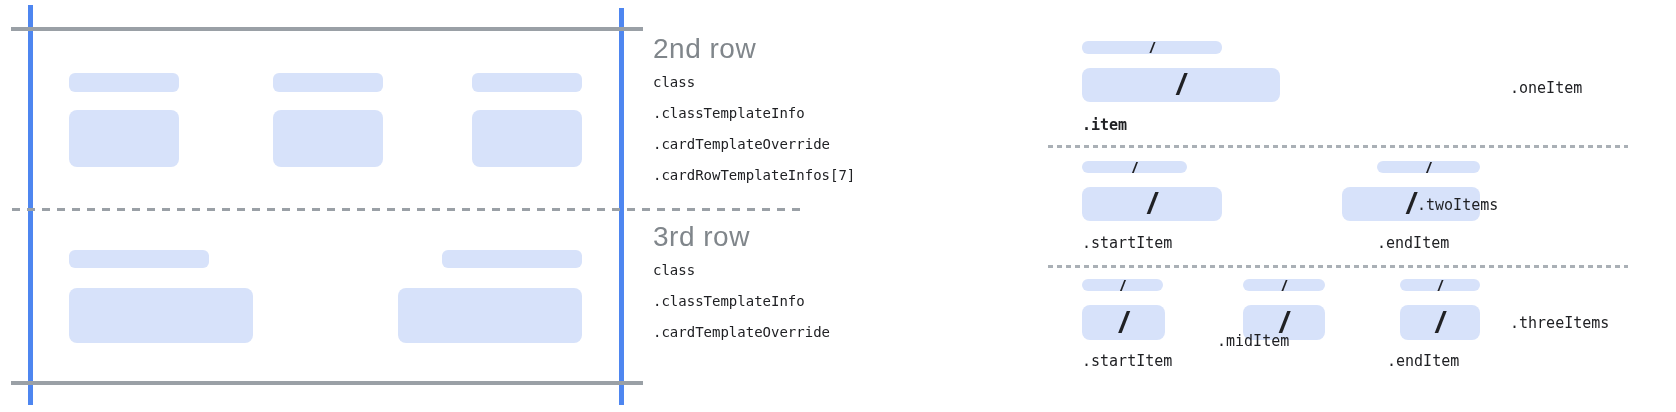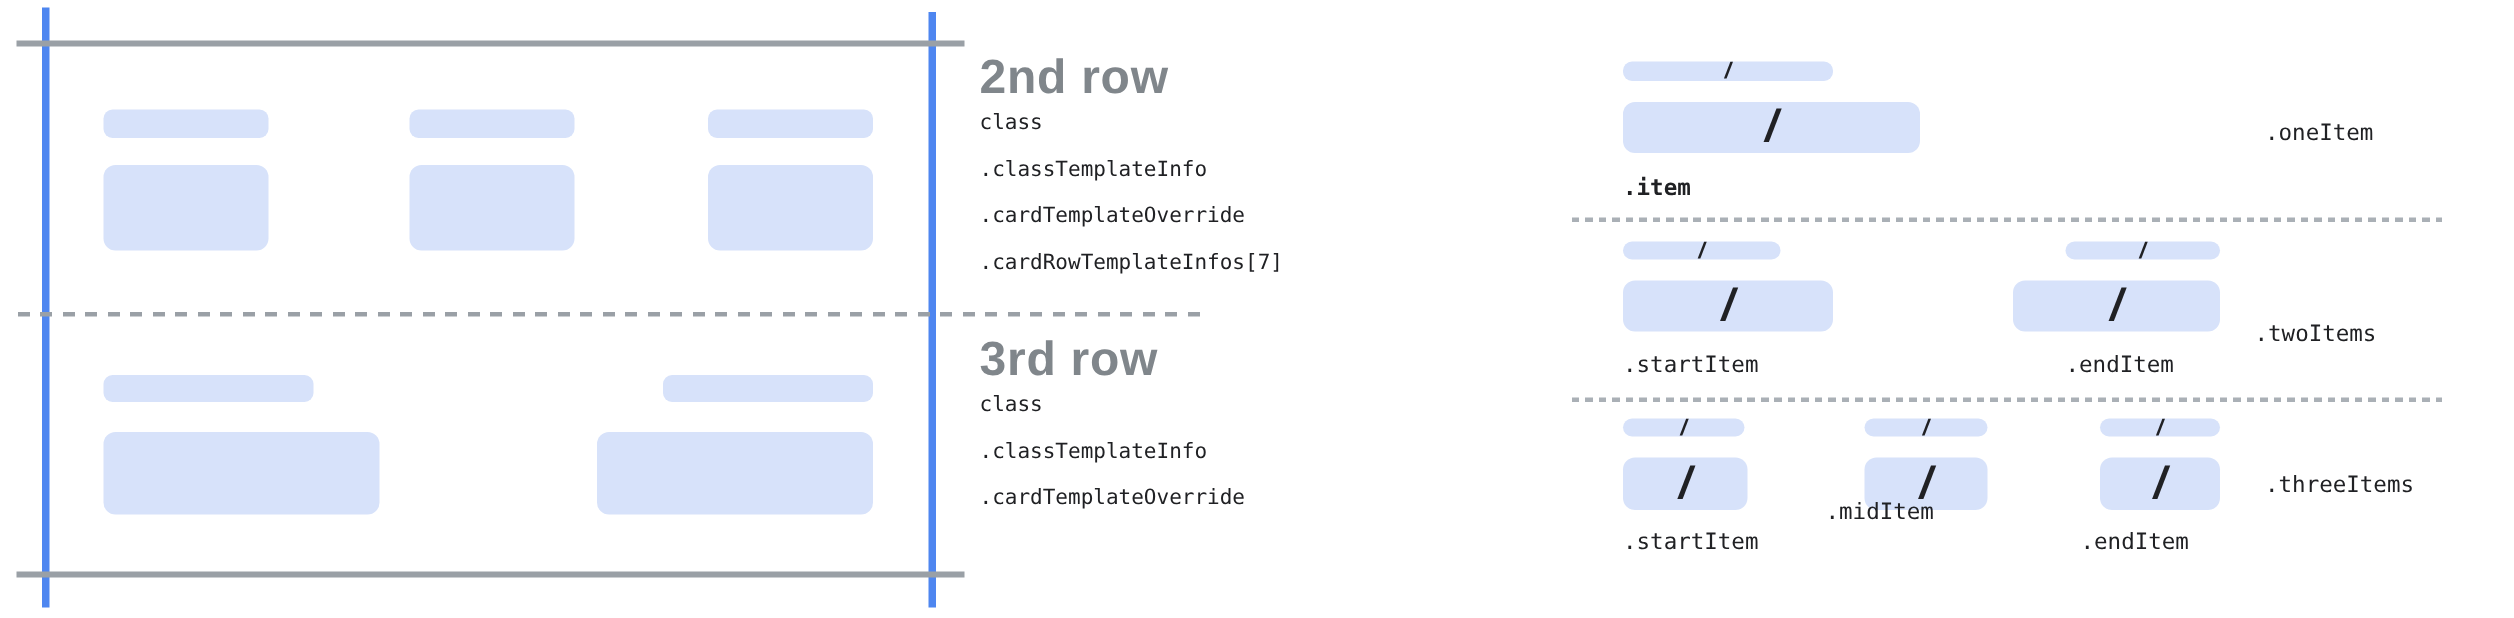--- a/index.html
+++ b/index.html
@@ -16,21 +16,21 @@
     background:repeating-linear-gradient(90deg,#aab0b6 0 5px,transparent 5px 9px);}
   
   .bar{position:absolute;background:#d7e2fa;border-radius:6px;}
   .bigbar{border-radius:8px;}
   .flexc{display:flex;align-items:center;justify-content:center;overflow:visible;}
   .slash{font-family:"Liberation Sans",sans-serif;font-weight:700;font-style:italic;
     color:#202124;line-height:1;}
   .slash.sm{font-size:15px;}
   .slash.lg{font-size:30px;}
   
-  .heading{position:absolute;font-size:32px;font-weight:700;color:#80868b;
+  .heading{position:absolute;font-size:28px;font-weight:400;color:#80868b;
     font-family:"Liberation Sans",sans-serif;letter-spacing:0.5px;white-space:nowrap;}
   .code{position:absolute;font-family:"DejaVu Sans Mono","Liberation Mono",monospace;
     font-size:14px;line-height:31px;color:#202124;white-space:nowrap;}
   .mlabel{position:absolute;font-family:"DejaVu Sans Mono","Liberation Mono",monospace;
     font-size:15px;line-height:24px;color:#202124;white-space:nowrap;}
 </style>
 </head>
 <body>
 
 <div class="canvas">
@@ -92,21 +92,21 @@
       <span class="slash lg">/</span>
     </div>
     <div class="bar flexc" style="left:1377px;top:161px;width:103px;height:12px;">
       <span class="slash sm">/</span>
     </div>
     <div class="bar bigbar flexc" style="left:1342px;top:187px;width:138px;height:34px;">
       <span class="slash lg">/</span>
     </div>
     <div class="mlabel" style="left:1082px;top:231px;">.startItem</div>
     <div class="mlabel" style="left:1377px;top:231px;">.endItem</div>
-    <div class="mlabel" style="left:1503px;top:193px;margin-top:17px;">.twoItems</div>
+    <div class="mlabel" style="left:1417px;top:193px;">.twoItems</div>
 
     <div class="dotline" style="left:1048px;top:265px;width:580px;"></div>
 
     <div class="bar flexc" style="left:1082px;top:279px;width:81px;height:12px;">
       <span class="slash sm">/</span>
     </div>
     <div class="bar bigbar flexc" style="left:1082px;top:305px;width:83px;height:35px;">
       <span class="slash lg">/</span>
     </div>
     <div class="bar flexc" style="left:1243px;top:279px;width:82px;height:12px;">

